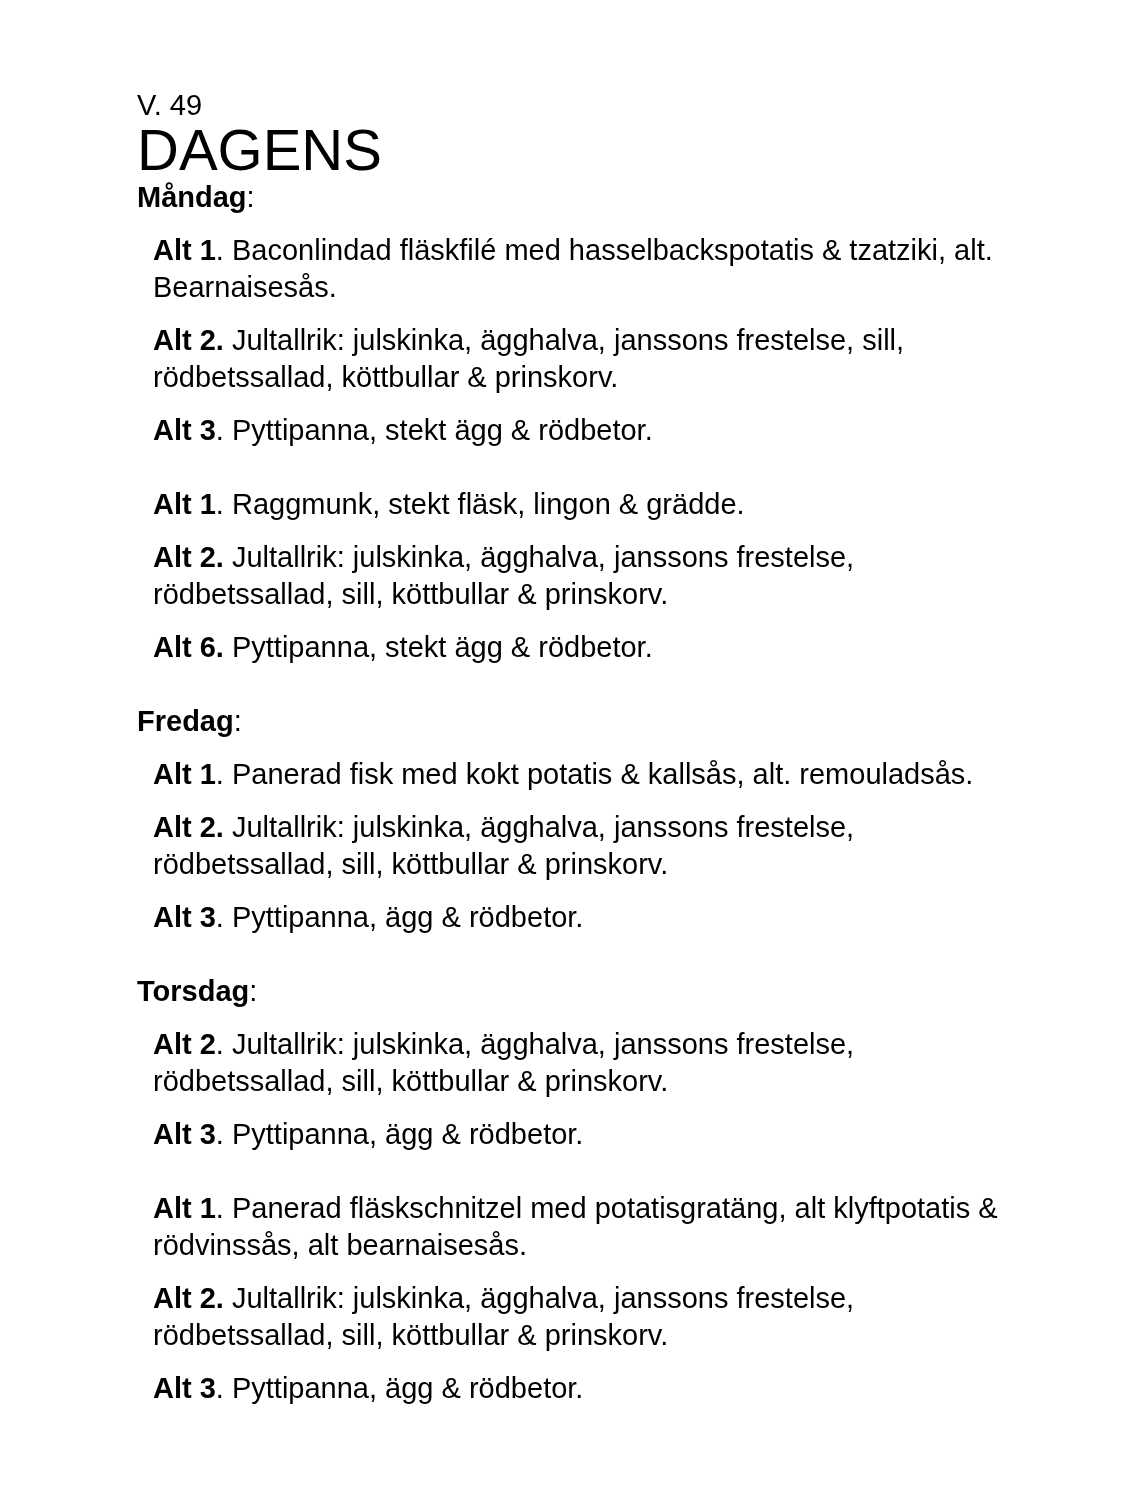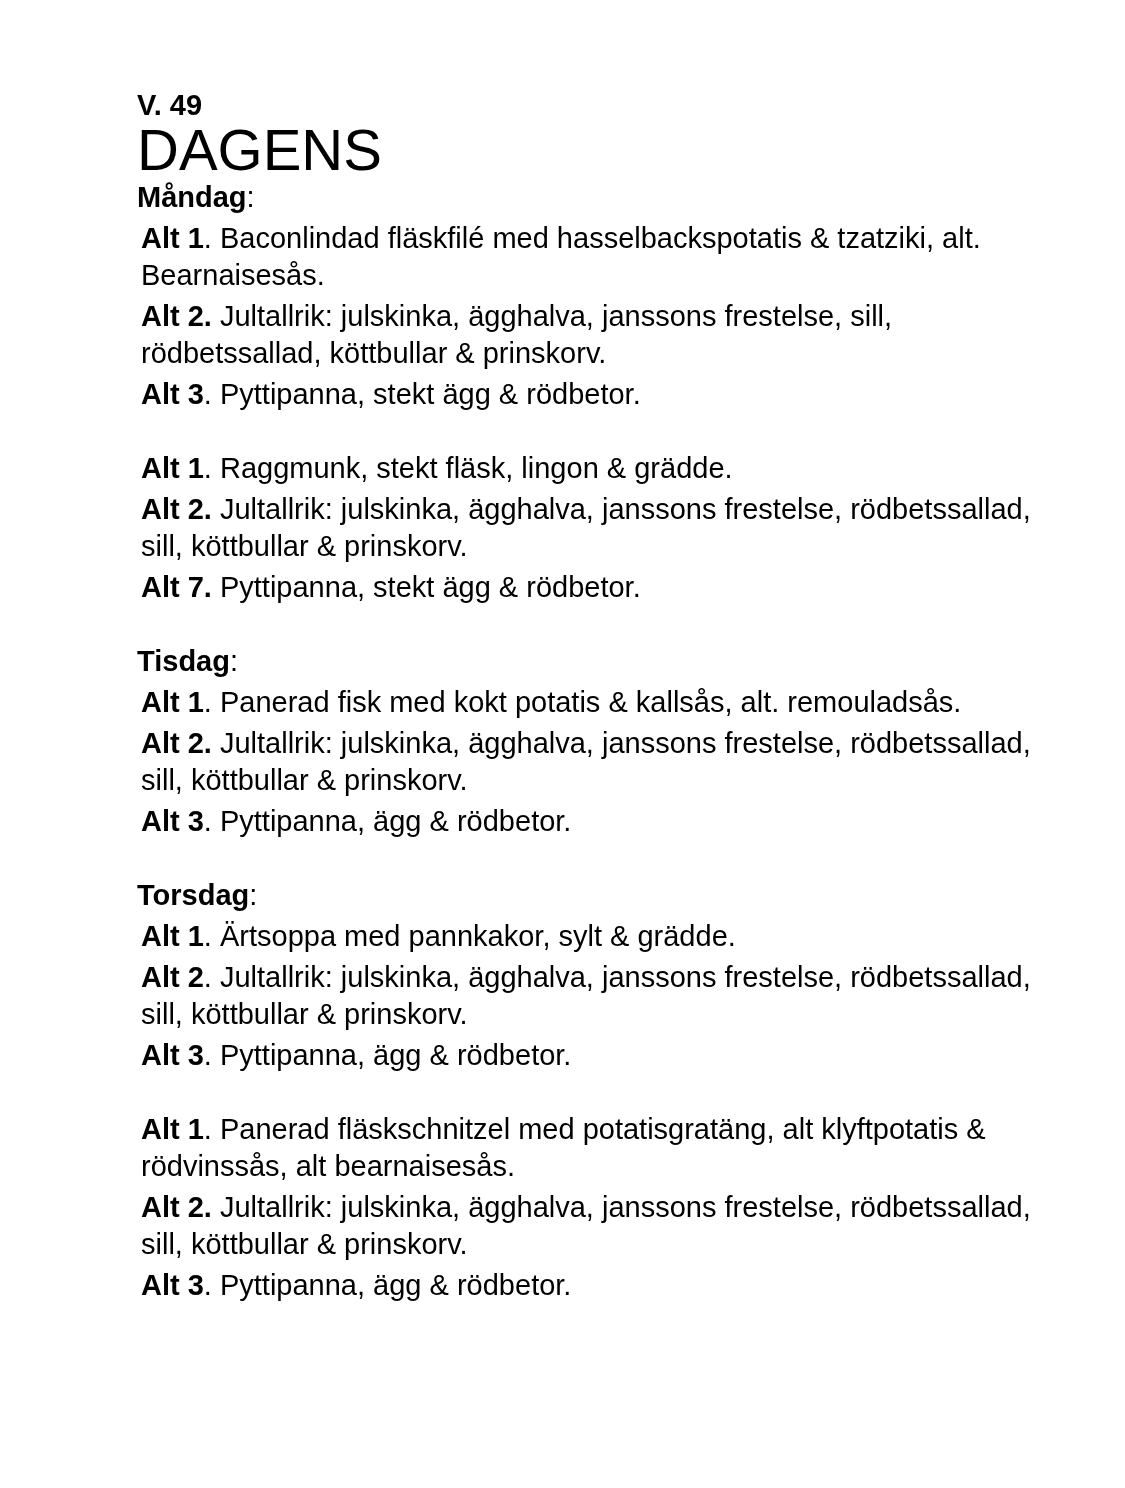--- a/index.html
+++ b/index.html
@@ -2,58 +2,57 @@
 <html><head>
 <meta charset="utf-8">
 <style>
   html, body { margin: 0; padding: 0; background: #ffffff; }
   body {
     width: 1125px; height: 1488px; overflow: hidden;
     font-family: "Liberation Sans", sans-serif;
     color: #000000;
   }
   .page { position: absolute; left: 137px; top: 86px; width: 900px; }
-  .week { font-weight: bold; font-size: 29px; line-height: 38px; margin: 0; }
+  .week { font-weight: normal; font-size: 29px; line-height: 38px; margin: 0; }
   .title { font-size: 58px; line-height: 52px; margin: 0 0 3px 0; font-weight: normal; }
   .day { margin: 0 0 37px 0; }
   .day-head { font-size: 29px; line-height: 37px; }
   .day-head b { font-weight: bold; }
-  .alt { font-size: 29px; line-height: 37px; margin: 4px; }
+  .alt { font-size: 29px; line-height: 37px; margin: 16px; }
   .alt b { font-weight: bold; }
 </style>
 </head>
 <body>
 
 <div class="page">
   <p class="week">V. 49</p>
   <h1 class="title">DAGENS</h1>
 
   <div class="day">
     <div class="day-head"><b>Måndag</b><span>:</span></div>
     <p class="alt"><b>Alt 1</b><span>. Baconlindad fläskfilé med hasselbackspotatis &amp; tzatziki, alt. Bearnaisesås.</span></p>
     <p class="alt"><b>Alt 2.</b><span> Jultallrik: julskinka, ägghalva, janssons frestelse, sill, rödbetssallad, köttbullar &amp; prinskorv.</span></p>
     <p class="alt"><b>Alt 3</b><span>. Pyttipanna, stekt ägg &amp; rödbetor.</span></p>
   </div>
 
   <div class="day">
     <p class="alt"><b>Alt 1</b><span>. Raggmunk, stekt fläsk, lingon &amp; grädde.</span></p>
     <p class="alt"><b>Alt 2.</b><span> Jultallrik: julskinka, ägghalva, janssons frestelse, rödbetssallad, sill, köttbullar &amp; prinskorv.</span></p>
-    <p class="alt"><b>Alt 7.</b><span> Pyttipanna, stekt ägg &amp; rödbetor.</span></p>
+    <p class="alt"><b>Alt 6.</b><span> Pyttipanna, stekt ägg &amp; rödbetor.</span></p>
   </div>
 
   <div class="day">
-    <div class="day-head"><b>Tisdag</b><span>:</span></div>
+    <div class="day-head"><b>Fredag</b><span>:</span></div>
     <p class="alt"><b>Alt 1</b><span>. Panerad fisk med kokt potatis &amp; kallsås, alt. remouladsås.</span></p>
     <p class="alt"><b>Alt 2.</b><span> Jultallrik: julskinka, ägghalva, janssons frestelse, rödbetssallad, sill, köttbullar &amp; prinskorv.</span></p>
     <p class="alt"><b>Alt 3</b><span>. Pyttipanna, ägg &amp; rödbetor.</span></p>
   </div>
 
   <div class="day">
     <div class="day-head"><b>Torsdag</b><span>:</span></div>
-    <p class="alt"><b>Alt 1</b><span>. Ärtsoppa med pannkakor, sylt &amp; grädde.</span></p>
     <p class="alt"><b>Alt 2</b><span>. Jultallrik: julskinka, ägghalva, janssons frestelse, rödbetssallad, sill, köttbullar &amp; prinskorv.</span></p>
     <p class="alt"><b>Alt 3</b><span>. Pyttipanna, ägg &amp; rödbetor.</span></p>
   </div>
 
   <div class="day">
     <p class="alt"><b>Alt 1</b><span>. Panerad fläskschnitzel med potatisgratäng, alt klyftpotatis &amp; rödvinssås, alt bearnaisesås.</span></p>
     <p class="alt"><b>Alt 2.</b><span> Jultallrik: julskinka, ägghalva, janssons frestelse, rödbetssallad, sill, köttbullar &amp; prinskorv.</span></p>
     <p class="alt"><b>Alt 3</b><span>. Pyttipanna, ägg &amp; rödbetor.</span></p>
   </div>
 </div>

